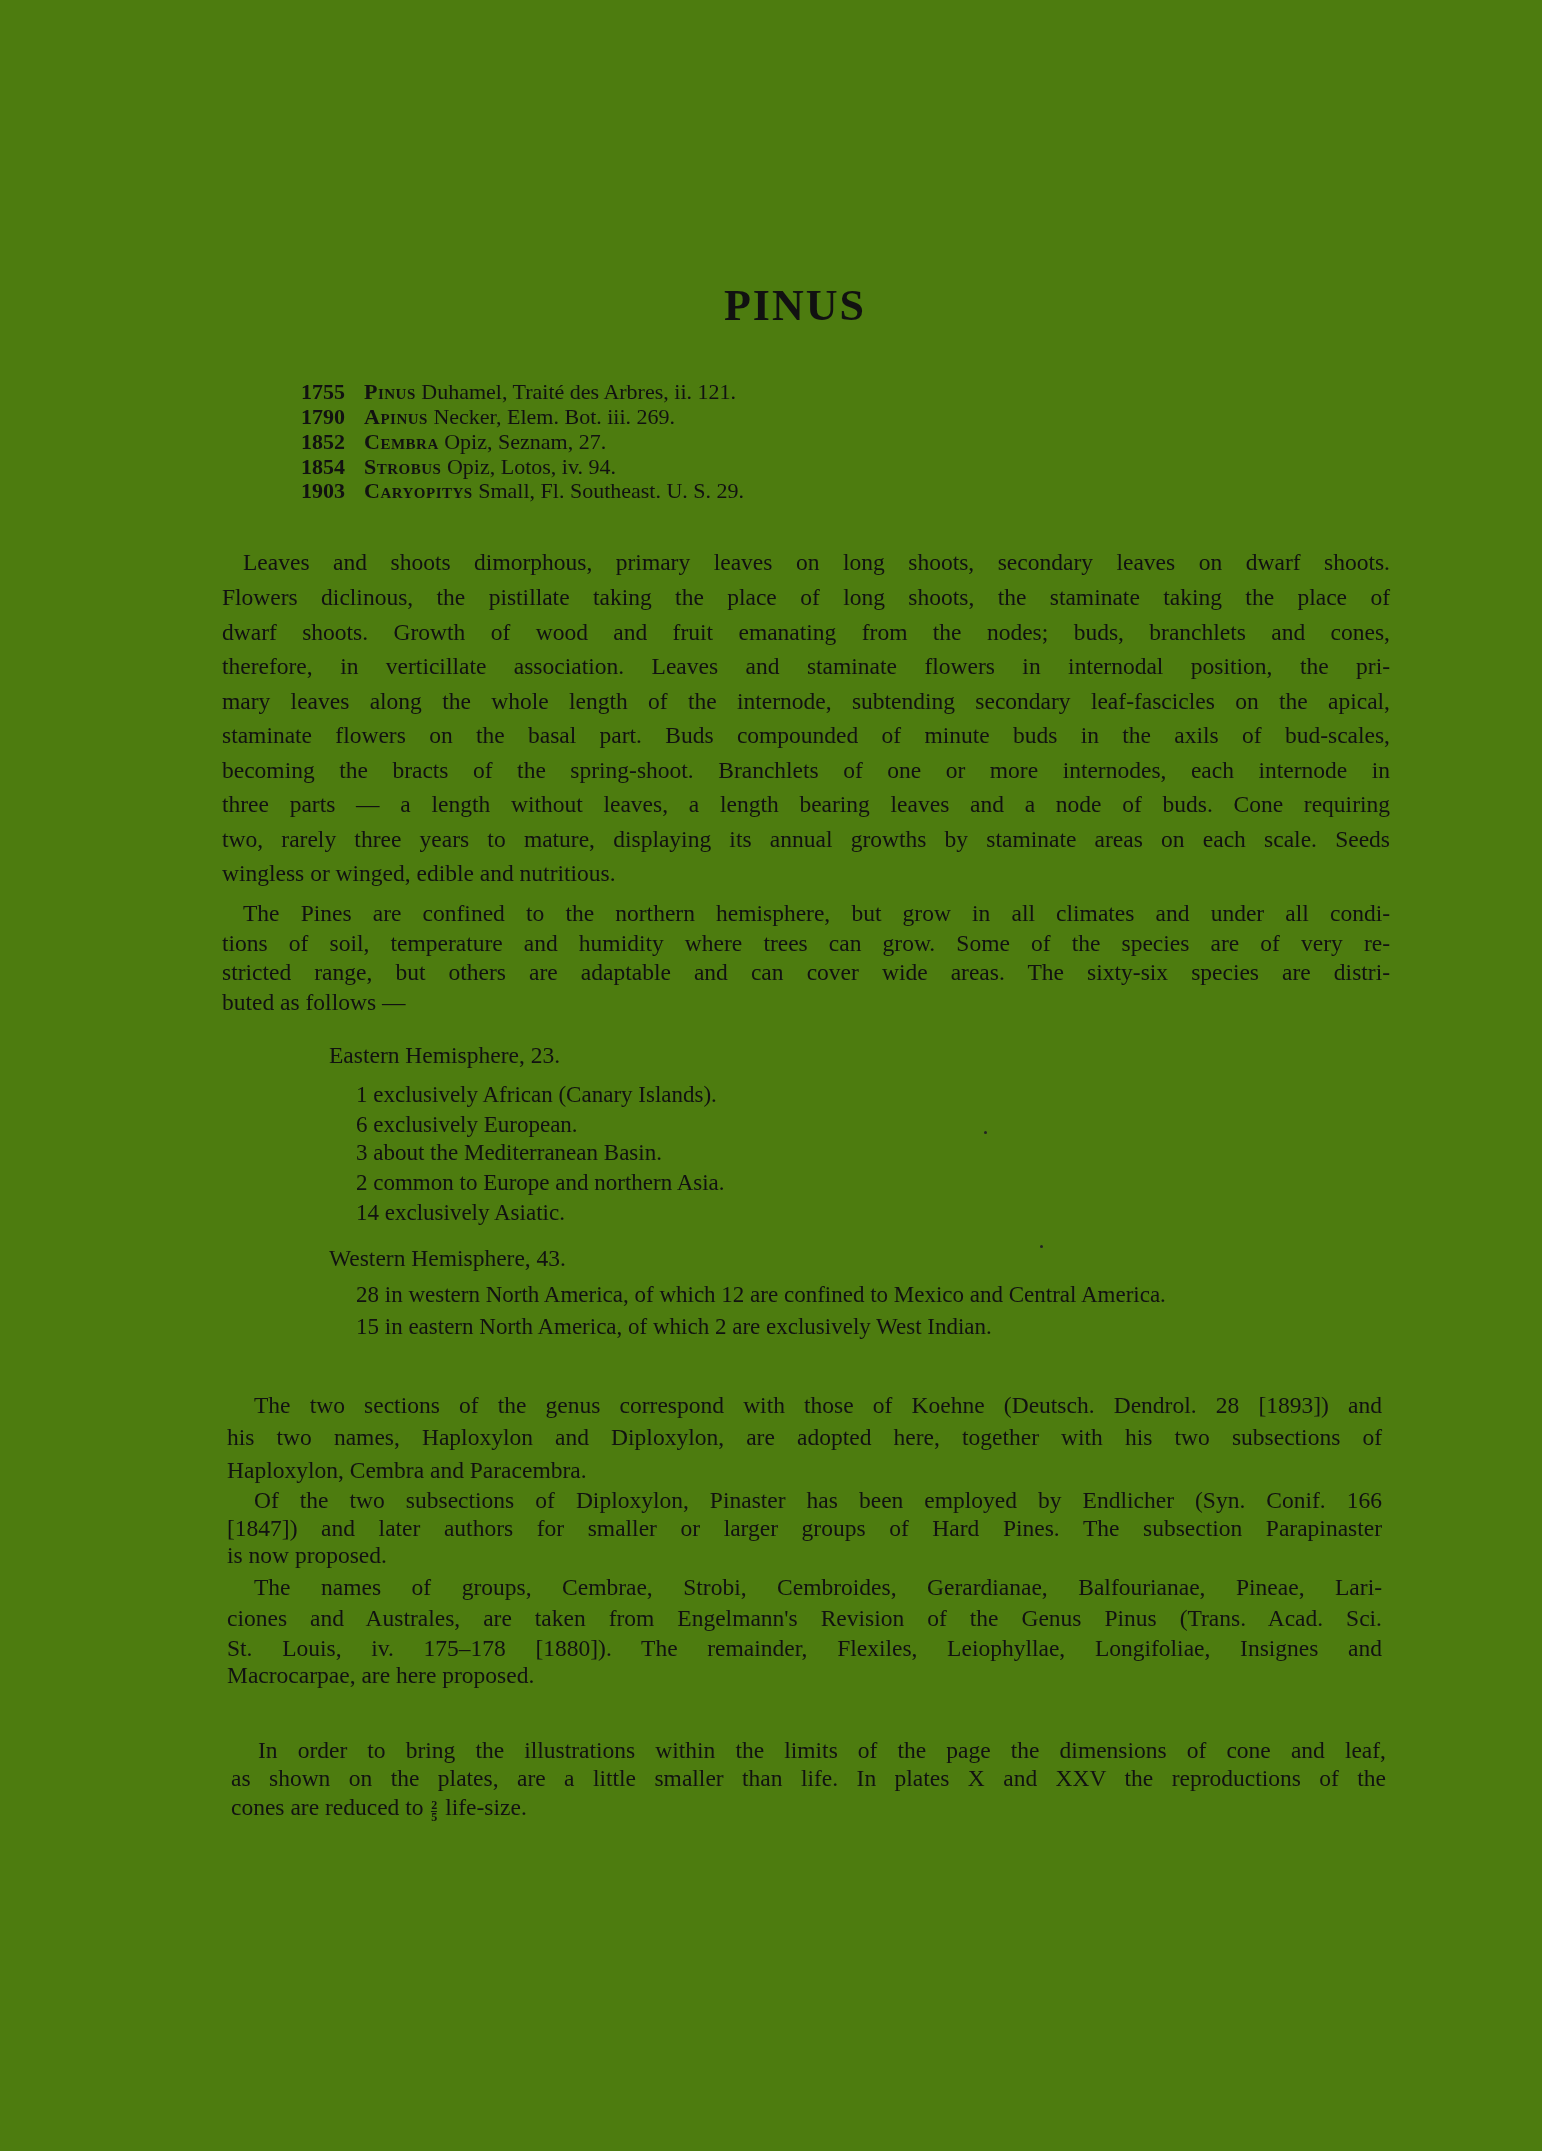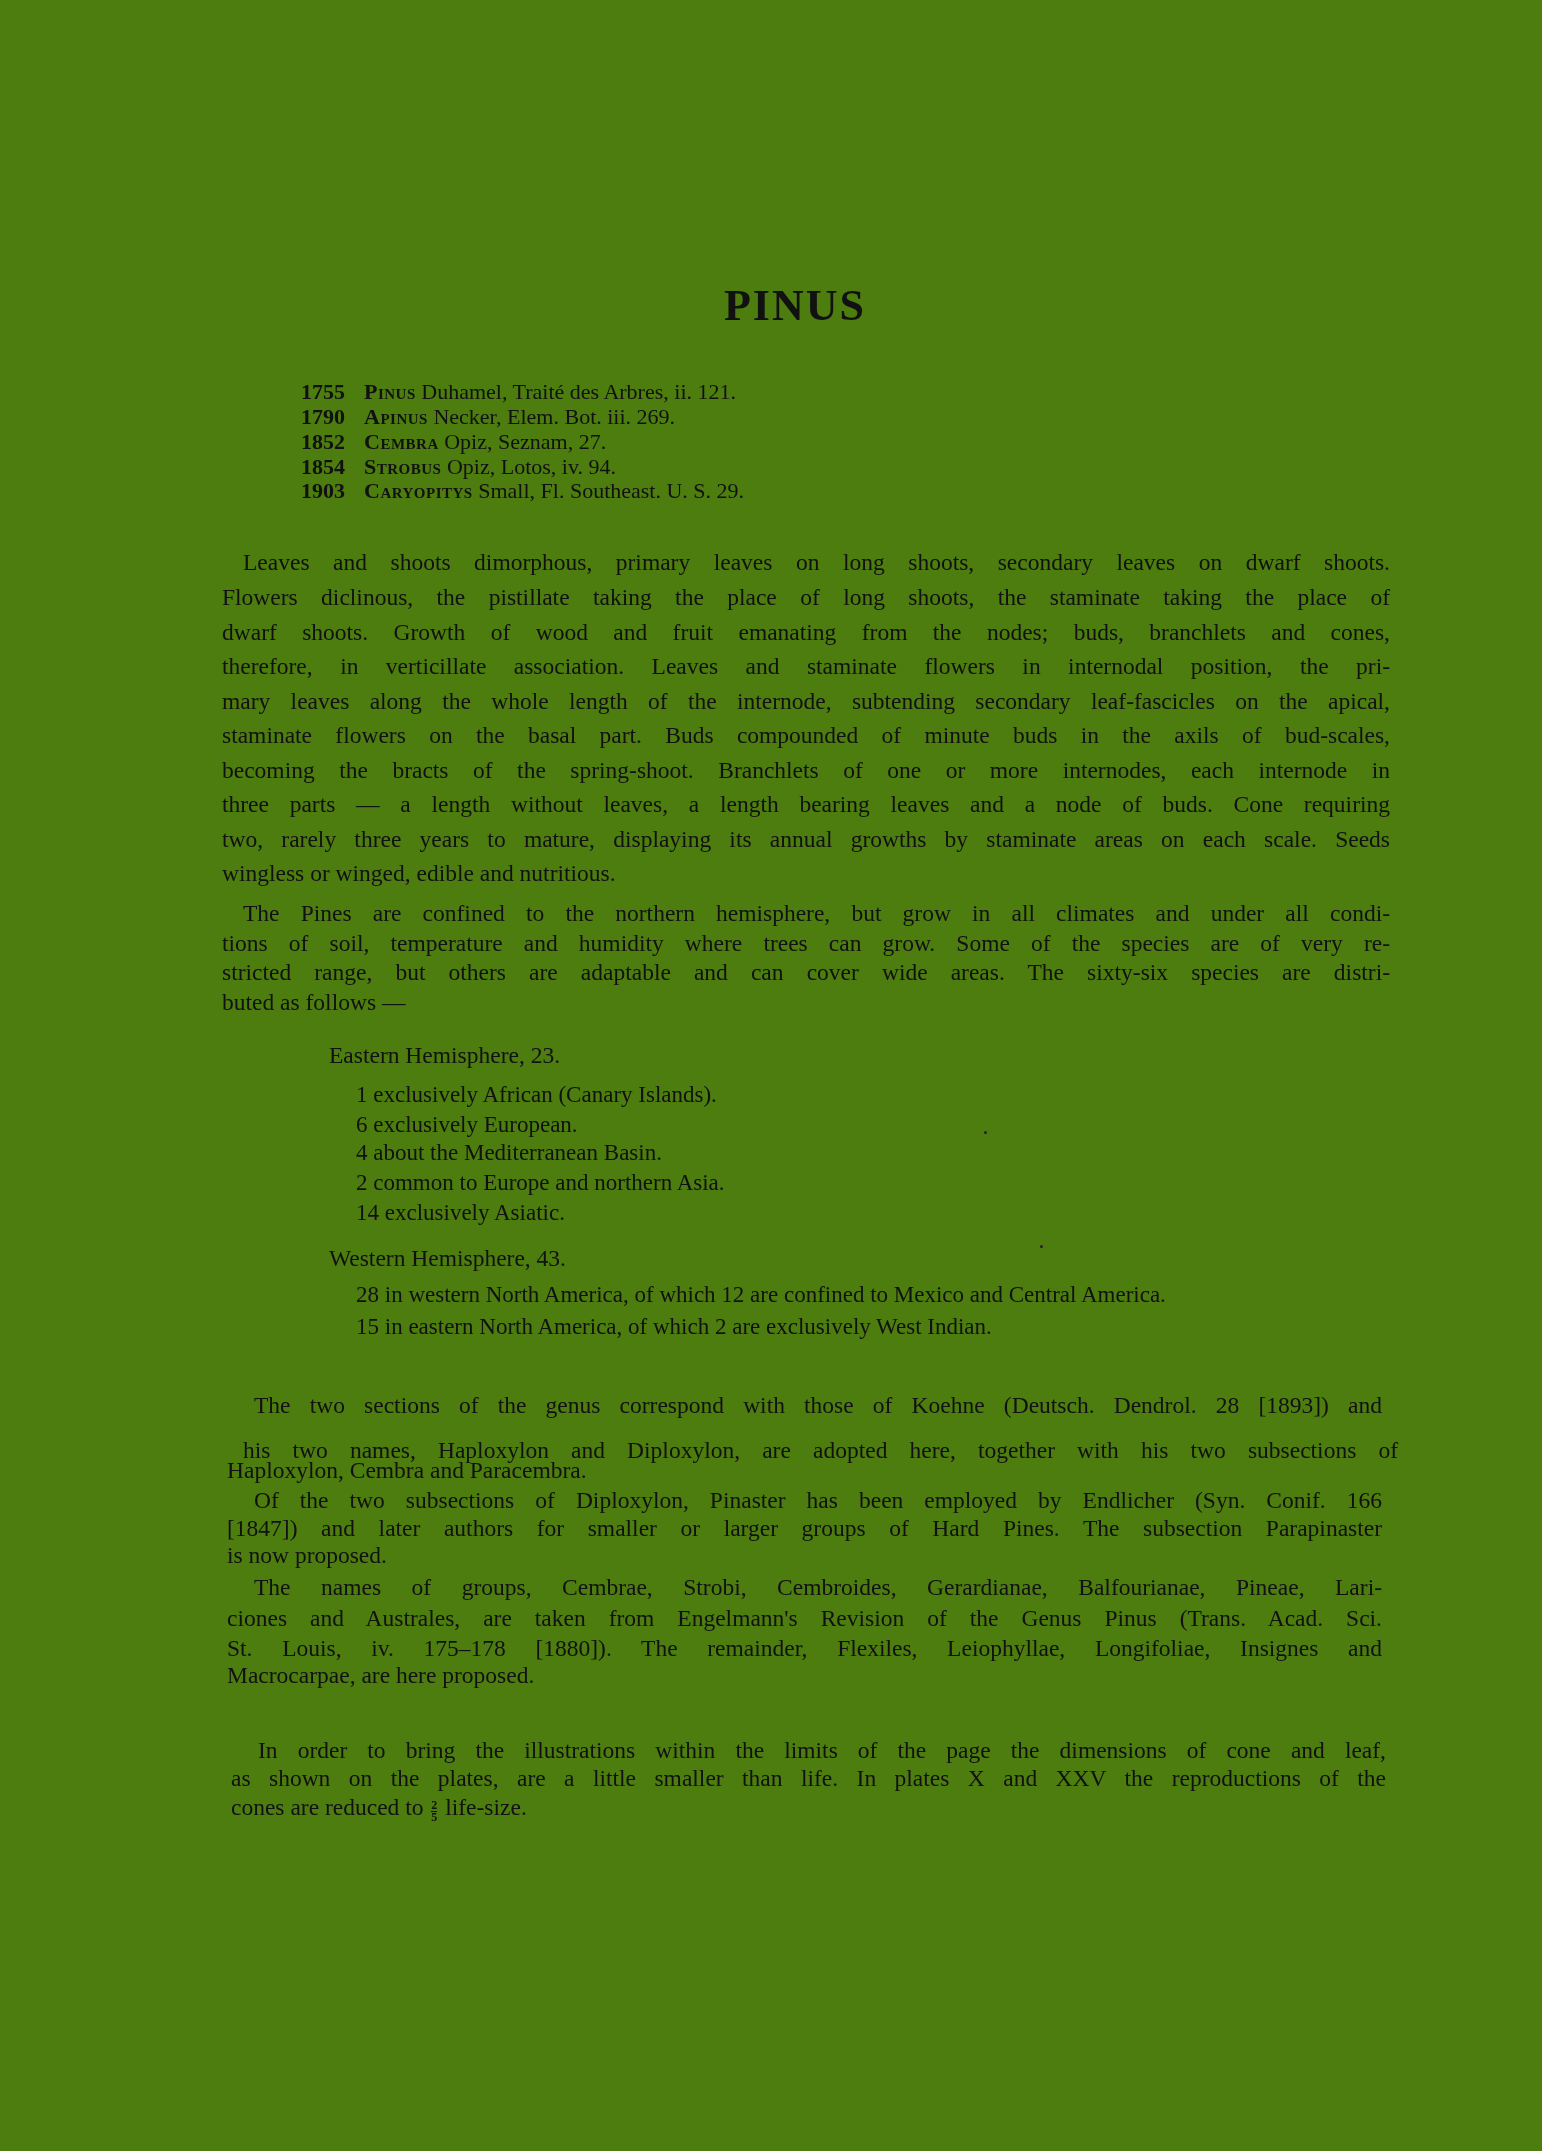--- a/index.html
+++ b/index.html
@@ -69,34 +69,34 @@
     <div class="line just" style="left:243px; width:1147px; top:898px;">The Pines are confined to the northern hemisphere, but grow in all climates and under all condi-</div>
     <div class="line just" style="left:222px; width:1168px; top:928px;">tions of soil, temperature and humidity where trees can grow.  Some of the species are of very re-</div>
     <div class="line just" style="left:222px; width:1168px; top:957px;">stricted range, but others are adaptable and can cover wide areas.  The sixty-six species are distri-</div>
     <div class="line" style="left:222px; width:1168px; top:987px;">buted as follows —</div>
   </div>
 
   <div>
     <div class="heading" style="left:329px; top:1040px;">Eastern Hemisphere, 23.</div>
     <div class="item" style="left:356px; top:1080px;">1 exclusively African (Canary Islands).</div>
     <div class="item" style="left:356px; top:1110px;">6 exclusively European.</div>
-    <div class="item" style="left:356px; top:1138px;">4 about the Mediterranean Basin.</div>
+    <div class="item" style="left:356px; top:1138px;">3 about the Mediterranean Basin.</div>
     <div class="item" style="left:356px; top:1168px;">2 common to Europe and northern Asia.</div>
     <div class="item" style="left:356px; top:1198px;">14 exclusively Asiatic.</div>
   </div>
 
   <div>
     <div class="heading" style="left:329px; top:1243px;">Western Hemisphere, 43.</div>
     <div class="item" style="left:356px; top:1280px;">28 in western North America, of which 12 are confined to Mexico and Central America.</div>
     <div class="item" style="left:356px; top:1312px;">15 in eastern North America, of which 2 are exclusively West Indian.</div>
   </div>
 
   <div>
     <div class="line just" style="left:254px; width:1128px; top:1390px;">The two sections of the genus correspond with those of Koehne (Deutsch. Dendrol. 28 [1893]) and</div>
-    <div class="line just" style="left:243px; width:1155px; top:1422px;margin-top:13px;">his two names, Haploxylon and Diploxylon, are adopted here, together with his two subsections of</div>
+    <div class="line just" style="left:227px; width:1155px; top:1422px;">his two names, Haploxylon and Diploxylon, are adopted here, together with his two subsections of</div>
     <div class="line" style="left:227px; width:1155px; top:1455px;">Haploxylon, Cembra and Paracembra.</div>
 
     <div class="line just" style="left:254px; width:1128px; top:1485px;">Of the two subsections of Diploxylon, Pinaster has been employed by Endlicher (Syn. Conif. 166</div>
     <div class="line just" style="left:227px; width:1155px; top:1513px;">[1847]) and later authors for smaller or larger groups of Hard Pines.  The subsection Parapinaster</div>
     <div class="line" style="left:227px; width:1155px; top:1540px;">is now proposed.</div>
 
     <div class="line just" style="left:254px; width:1128px; top:1572px;">The names of groups, Cembrae, Strobi, Cembroides, Gerardianae, Balfourianae, Pineae, Lari-</div>
     <div class="line just" style="left:227px; width:1155px; top:1603px;">ciones and Australes, are taken from Engelmann's Revision of the Genus Pinus (Trans. Acad. Sci.</div>
     <div class="line just" style="left:227px; width:1155px; top:1633px;">St. Louis, iv. 175–178 [1880]).  The remainder, Flexiles, Leiophyllae, Longifoliae, Insignes and</div>
     <div class="line" style="left:227px; width:1155px; top:1660px;">Macrocarpae, are here proposed.</div>

